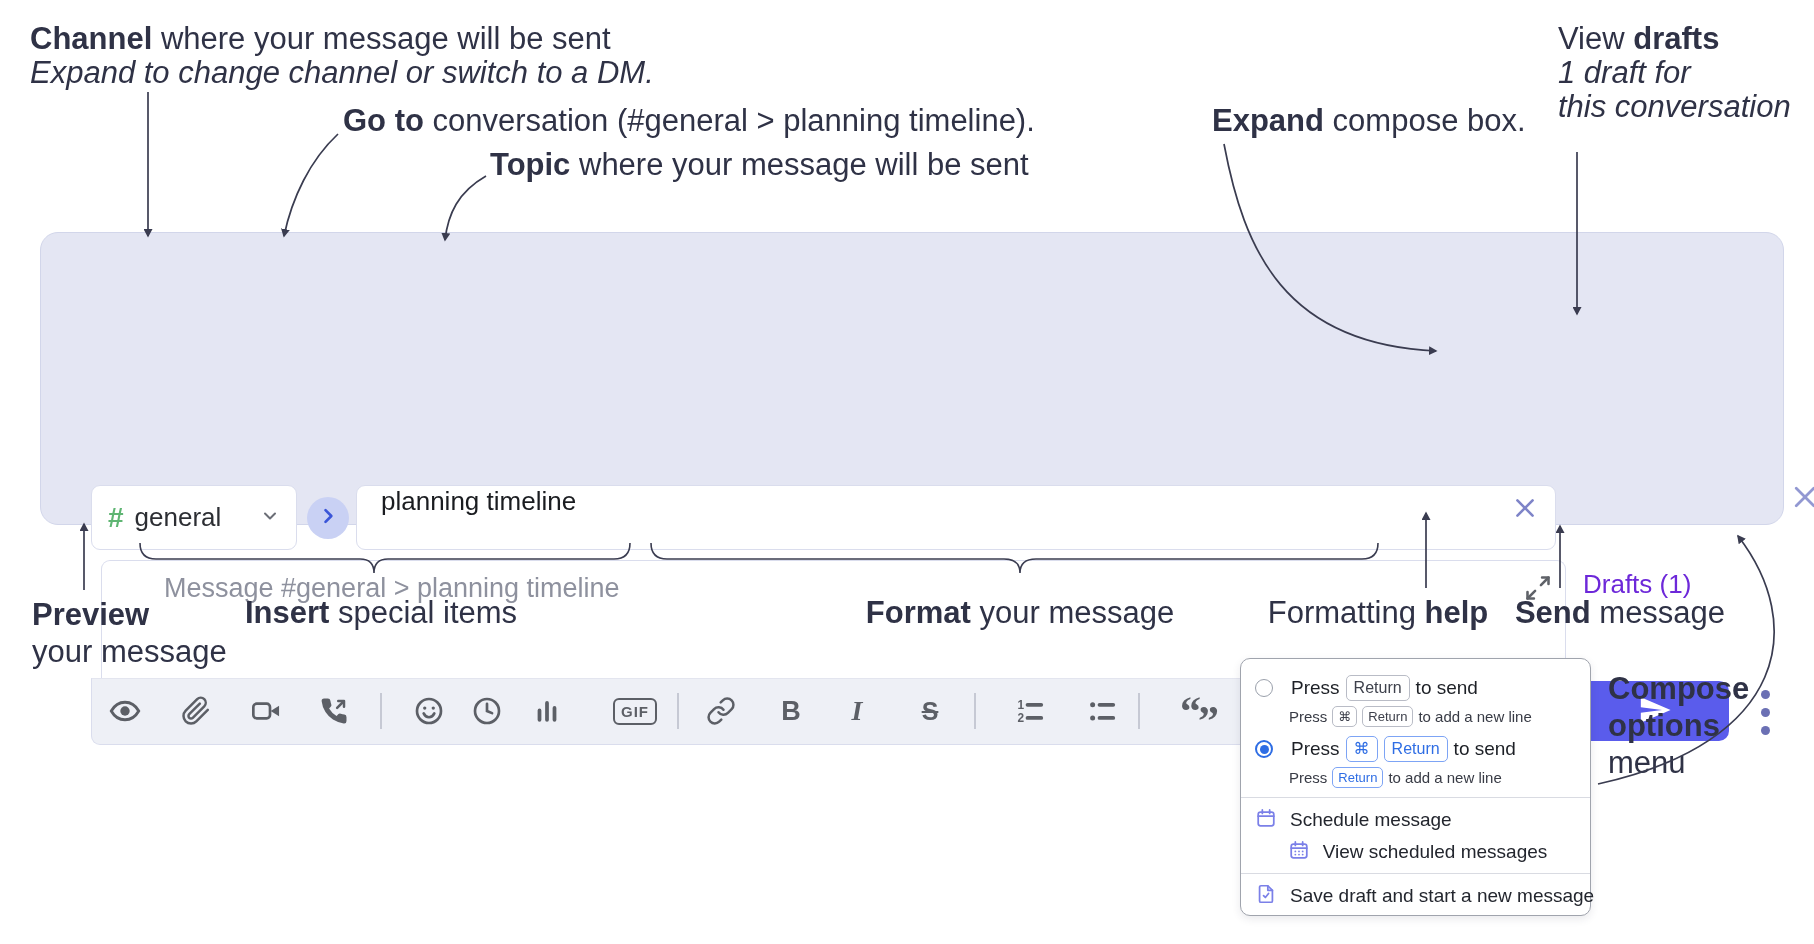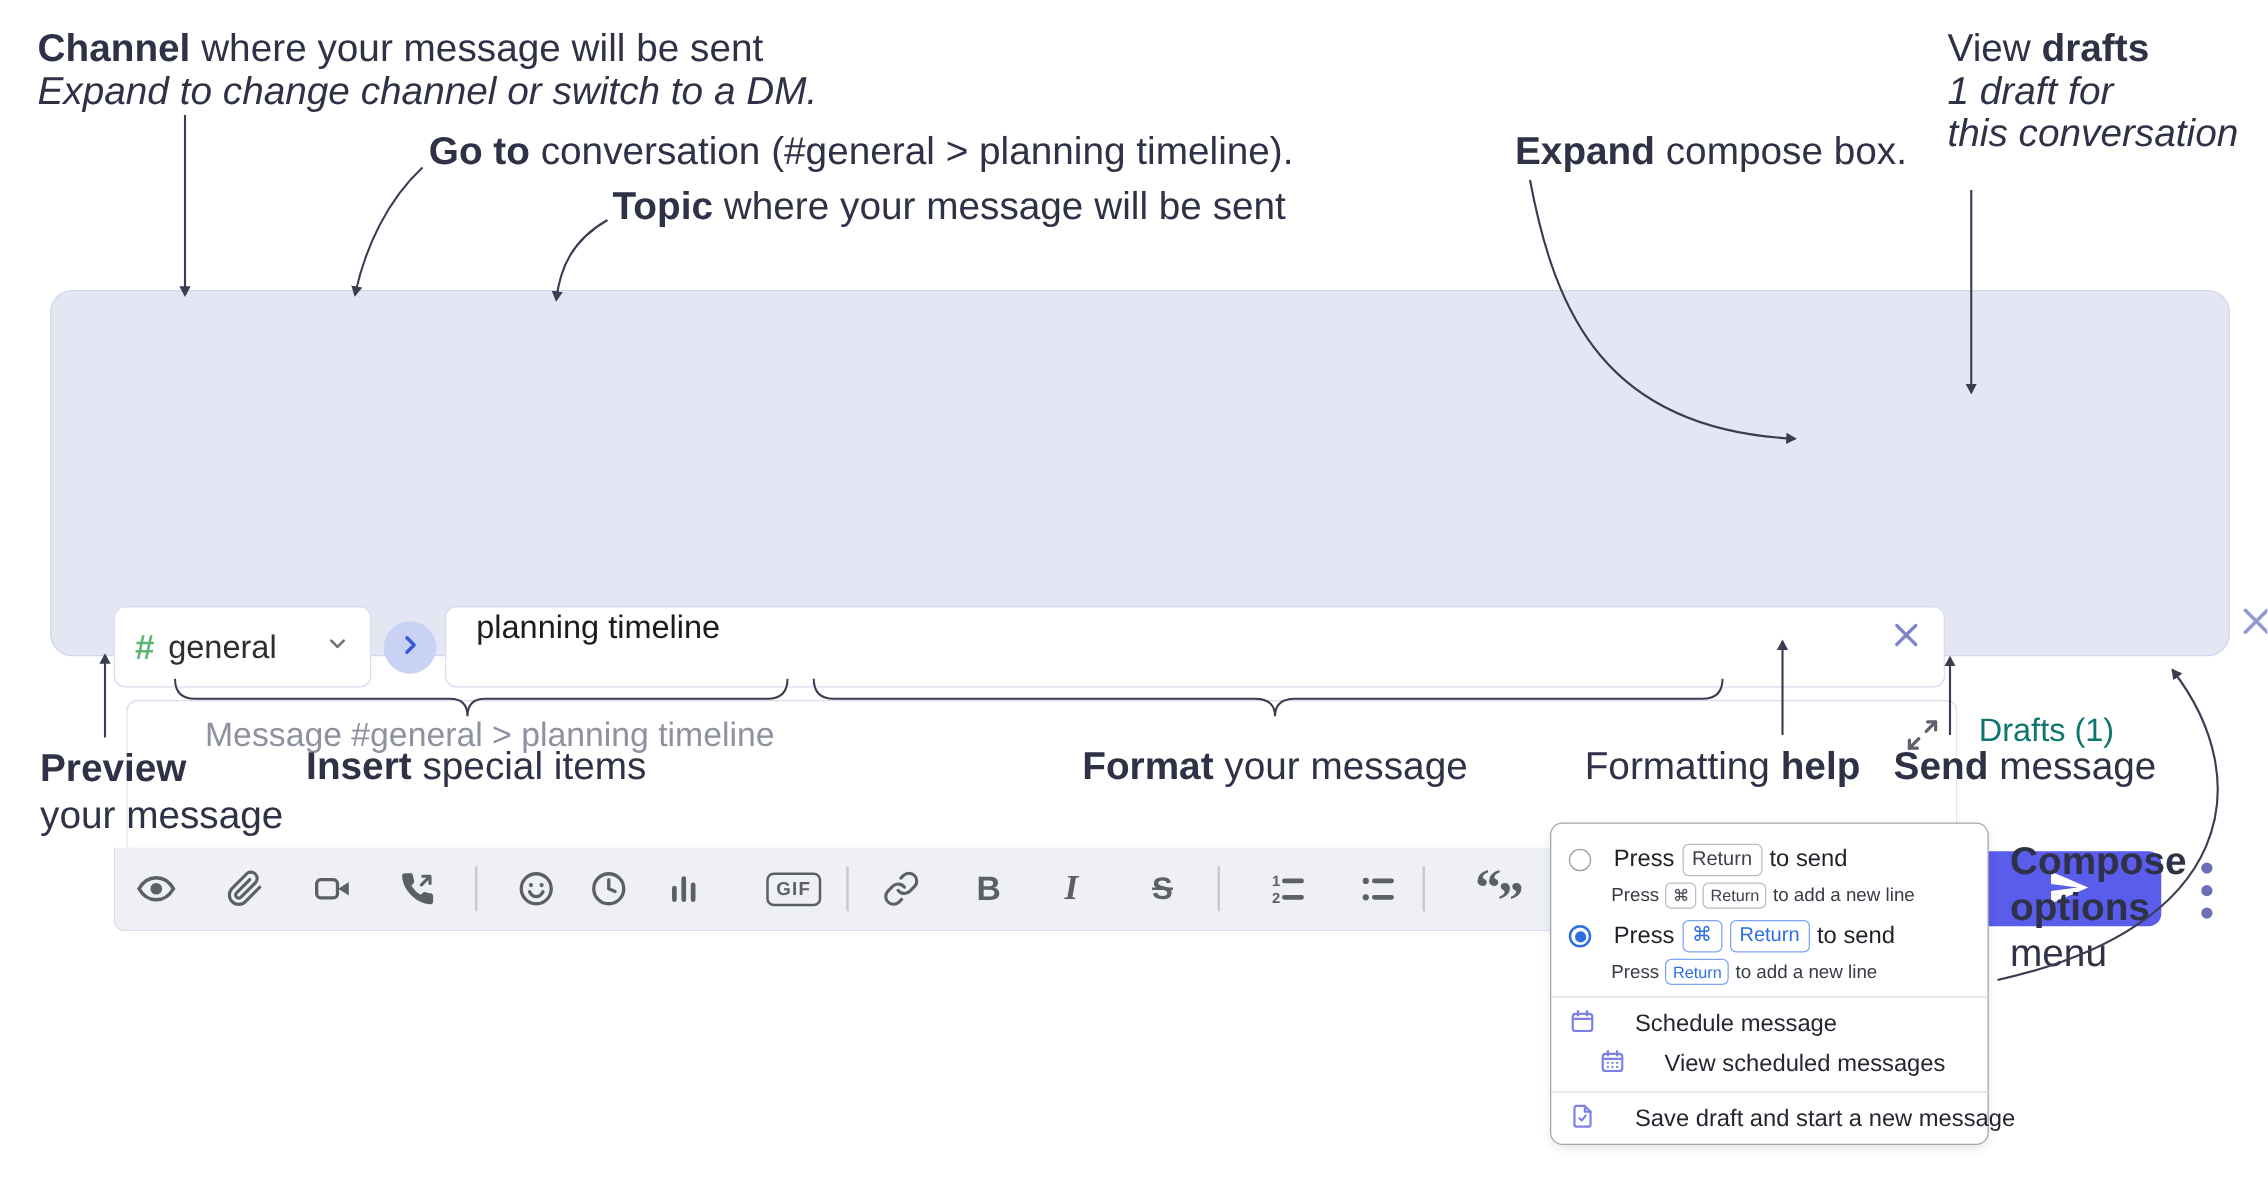--- a/index.html
+++ b/index.html
@@ -39,21 +39,21 @@
   .glyph-b{font-size:27px;font-weight:700;}
   .glyph-i{font-family:"Liberation Serif",serif;font-style:italic;font-weight:700;font-size:28px;}
   .glyph-s{font-size:25px;font-weight:600;text-decoration:line-through;}
   .glyph-q{font-size:26px;font-weight:600;}
   .gif-badge{border:2px solid #5c5f66;border-radius:6px;font-size:15px;font-weight:700;
              letter-spacing:1px;padding:3px 6px;}
   .quote-g{font-family:"Liberation Serif",serif;font-weight:700;font-size:42px;line-height:20px;letter-spacing:-3px;}
   .quote-g .q2{display:inline-block;transform:translateY(10px);}
   .formula{font-family:"Liberation Serif",serif;font-size:24px;}
   .formula .ovl{font-style:italic;border-top:2px solid #5c5f66;padding:0 2px;}
-  .drafts-link{left:1542px;top:336px;font-size:26px;color:#0f766e;cursor:pointer;}
+  .drafts-link{left:1542px;top:336px;font-size:26px;color:#6d28d9;cursor:pointer;}
   .send-btn{left:1540px;top:448px;width:148px;height:60px;background:#5a5cec;border:none;border-radius:10px;
             display:flex;align-items:center;justify-content:center;cursor:pointer;}
   .dots-btn{left:1709px;top:451px;width:30px;height:56px;display:flex;flex-direction:column;
             align-items:center;justify-content:center;gap:9px;cursor:pointer;}
   .dot{width:9px;height:9px;border-radius:50%;background:#6b70b4;}
   .close-x{left:1748px;top:248px;width:32px;height:32px;display:flex;align-items:center;justify-content:center;cursor:pointer;}
   
   .popup{left:1240px;top:658px;width:349px;height:256px;background:#fff;border:1.5px solid #a0a4ad;
          border-radius:10px;box-shadow:0 3px 8px rgba(40,40,70,.10);z-index:3;}
   .prow{position:absolute;left:14px;right:10px;display:flex;align-items:center;white-space:nowrap;}
@@ -62,21 +62,21 @@
   .key{display:inline-block;border:1.5px solid #b9bcc6;border-radius:5px;padding:0 7px;
        font-size:16px;line-height:24px;color:#3e414c;background:#fff;}
   .key.sm{font-size:13px;line-height:19px;padding:0 5px;}
   .key.blue{border-color:#7da4f5;color:#2e6de4;}
   .radio{width:18px;height:18px;border-radius:50%;border:1.5px solid #9aa0ab;box-sizing:border-box;
          margin-right:12px;flex:none;}
   .radio.sel{border:2px solid #2e6de4;position:relative;}
   .radio.sel::after{content:"";position:absolute;left:2.5px;top:2.5px;width:9px;height:9px;
                     border-radius:50%;background:#2e6de4;}
   .pdiv{position:absolute;left:0;right:0;height:1px;background:#d9dbe2;}
-  .mitem{font-size:19px;color:#23262e;gap:31px;cursor:pointer;}
+  .mitem{font-size:19px;color:#23262e;gap:13px;cursor:pointer;}
   
   .overlay{left:0;top:0;z-index:10;pointer-events:none;}
 </style>
 </head>
 <body>
 
 <div class="canvas">
 
   <div class="abs ann" style="left:30px;top:22px;">
     <div><b>Channel</b><span> where your message will be sent</span></div>

